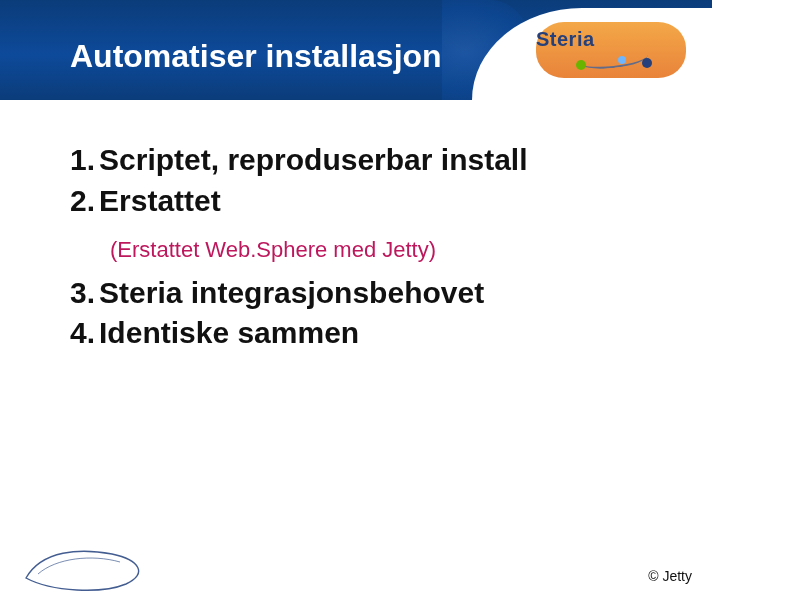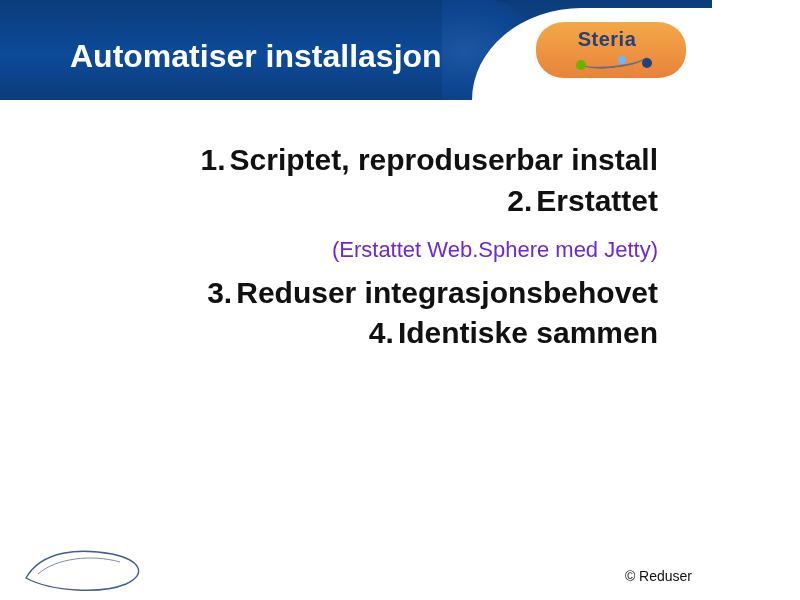--- a/index.html
+++ b/index.html
@@ -47,21 +47,21 @@
   }
   .logo-lozenge {
     position: absolute;
     inset: 0;
     background: linear-gradient(180deg, #f4a848 0%, #e8833a 100%);
     border-radius: 28px / 26px;
   }
   .logo-text {
     position: absolute;
     top: 6px; left: 0; right: 8px;
-    text-align: center;
+    text-align: left;
     font-size: 20px;
     font-weight: 700;
     color: #25407a;
     letter-spacing: 0.5px;
   }
   .logo-dot1 {
     position: absolute; left: 40px; bottom: 8px;
     width: 10px; height: 10px; border-radius: 50%;
     background: #6ab400;
   }
@@ -80,34 +80,34 @@
     width: 70px; height: 16px;
     border-bottom: 2px solid #2a5fa8;
     border-radius: 0 0 60px 60px / 0 0 16px 16px;
     transform: rotate(-6deg);
     opacity: 0.7;
   }
 
   
   .content {
     position: absolute;
-    top: 140px; left: 70px; right: 54px; text-align: right;
+    top: 140px; left: 70px; right: 32px;
   }
   .item-main {
     font-size: 30px;
     font-weight: 700;
     color: #111;
     line-height: 1.35;
   }
   .item-main .num { margin-right: 4px; }
   .sub {
     font-size: 22px;
     font-weight: 400;
-    color: #6d28d9;
-    margin-left: 32px;
+    color: #be185d;
+    margin-left: 40px;
     line-height: 1.35;
     margin-top: 6px;
   }
   .gap { height: 8px; }
 
   
   .footer-scribble {
     position: absolute;
     left: 22px; bottom: 8px;
     width: 130px; height: 48px;
@@ -149,28 +149,28 @@
       <span class="num">2.</span><span>Erstattet</span>
     </div>
 
     <div class="gap"></div>
 
     <div class="sub">(Erstattet Web.Sphere med Jetty)</div>
 
     <div class="gap"></div>
 
     <div class="item-main">
-      <span class="num">3.</span><span>Reduser integrasjonsbehovet</span>
+      <span class="num">3.</span><span>Steria integrasjonsbehovet</span>
     </div>
     <div class="item-main">
       <span class="num">4.</span><span>Identiske sammen</span>
     </div>
 
   </div>
 
   <svg class="footer-scribble" viewBox="0 0 130 48">
     <path d="M4 34 C 20 6, 58 4, 90 10 C 118 16, 126 30, 104 40 C 80 50, 30 48, 4 34 Z" fill="none" stroke="#22417e" stroke-width="1.4" opacity="0.85"></path>
     <path d="M16 30 C 34 14, 70 10, 98 18" fill="none" stroke="#22417e" stroke-width="1" opacity="0.6"></path>
   </svg>
 
-  <div class="copyright">© Reduser</div>
+  <div class="copyright">© Jetty</div>
 
 </div>
 
 </body></html>

